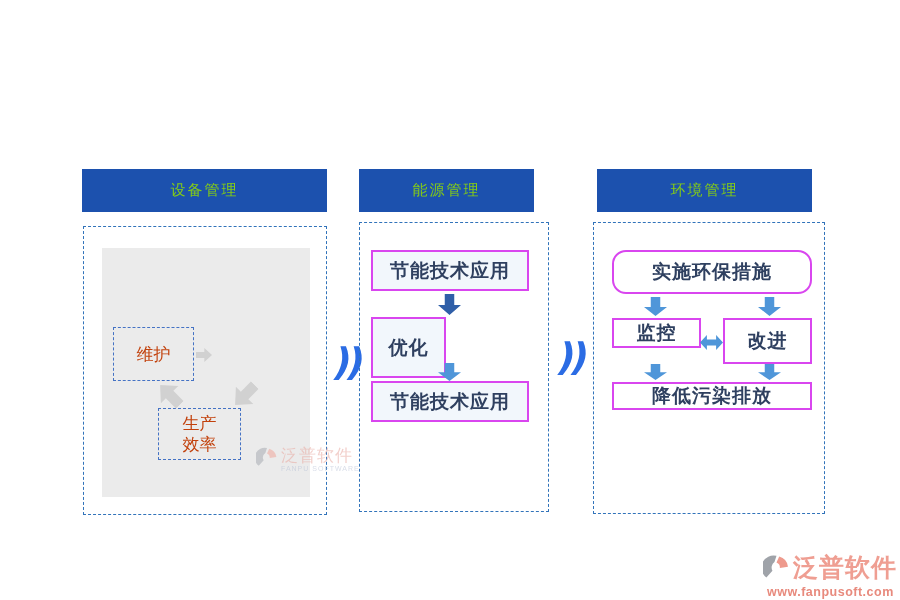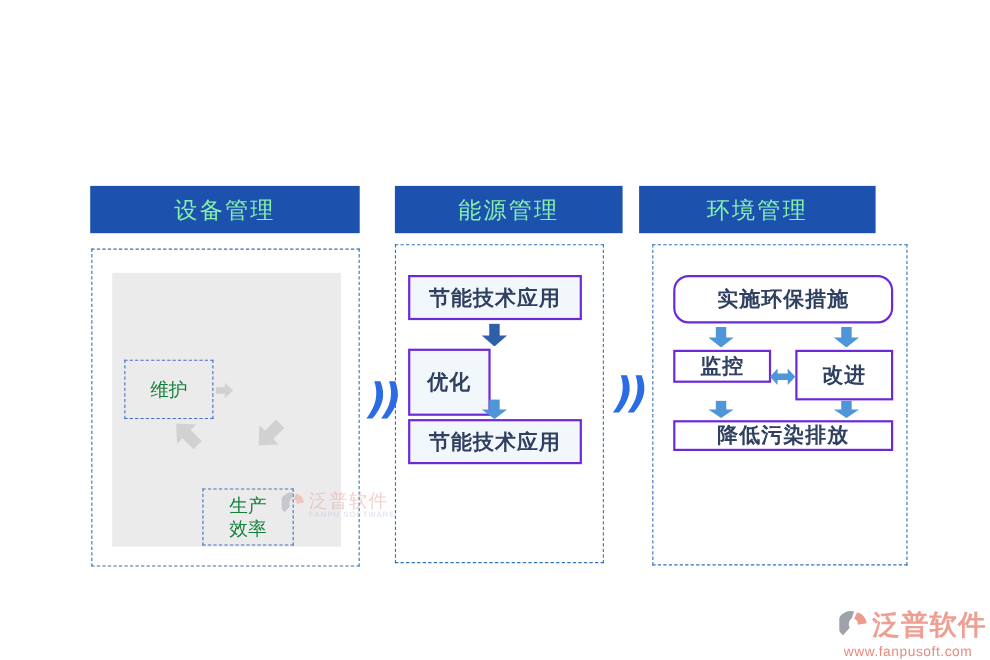--- a/index.html
+++ b/index.html
@@ -4,60 +4,60 @@
 <style>
   html,body{margin:0;padding:0;background:#fff;}
   .stage{position:relative;width:900px;height:600px;background:#ffffff;overflow:hidden;
          font-family:"Liberation Sans",sans-serif;}
 
   
   .title{position:absolute;left:0;right:0;top:74px;text-align:center;color:#0b0b0b;
          font-weight:bold;font-size:32px;line-height:39px;letter-spacing:1px;}
 
   
-  .hdr{position:absolute;top:169px;height:43px;background:#1c51ae;color:#86efac;
-       display:flex;align-items:center;justify-content:center;font-size:21px;letter-spacing:2px;font-family:Liberation Mono, monospace;}
+  .hdr{position:absolute;top:169px;height:43px;background:#1c51ae;color:#84cc16;
+       display:flex;align-items:center;justify-content:center;font-size:15px;letter-spacing:2px;font-family:Liberation Mono, monospace;}
   .hdr1{left:82px;width:245px;}
-  .hdr2{left:359px;width:207px;}
-  .hdr3{left:581px;width:215px;}
+  .hdr2{left:359px;width:175px;}
+  .hdr3{left:597px;width:215px;}
 
   
   .outline{position:absolute;border:1px dashed #3173ba;background:transparent;}
   .c1{left:83px;top:226px;width:242px;height:287px;}
   .c2{left:359px;top:222px;width:188px;height:288px;}
   .c3{left:593px;top:222px;width:230px;height:290px;}
 
   
   .graypanel{position:absolute;left:102px;top:248px;width:208px;height:249px;background:#ebebeb;}
-  .cyc{position:absolute;border:1px dashed #4472c4;color:#15803d;font-size:17px;
+  .cyc{position:absolute;border:1px dashed #4472c4;color:#c2410c;font-size:17px;
        display:flex;align-items:center;justify-content:center;text-align:center;background:transparent;}
   .cyc1{left:113px;top:327px;width:79px;height:52px;}
   .cyc2{left:215px;top:329px;width:82px;height:51px;}
-  .cyc3{left:184px;top:408px;width:81px;height:50px;line-height:21px;margin-top:36px;}
+  .cyc3{left:158px;top:408px;width:81px;height:50px;line-height:21px;}
 
   
   .ar-right{clip-path:polygon(0 31%,52% 31%,52% 6%,100% 50%,52% 94%,52% 69%,0 69%);}
   .ar-down{clip-path:polygon(31% 0,69% 0,69% 52%,96% 52%,50% 100%,4% 52%,31% 52%);}
   .ar-dbl{clip-path:polygon(0 50%,30% 6%,30% 33%,70% 33%,70% 6%,100% 50%,70% 94%,70% 67%,30% 67%,30% 94%);}
   .arrow{position:absolute;}
   .gray{background:#d1d1d1;}
   .dkblue{background:#2f5fa8;}
   .ltblue{background:#4f96d9;}
   .g1{left:196px;top:347px;width:16px;height:16px;}
   .g2{left:231px;top:381px;width:28px;height:28px;transform:rotate(135deg);}
   .g3{left:156px;top:381px;width:28px;height:28px;transform:rotate(-135deg);}
 
   
   .chev{position:absolute;color:#2b6ce4;font-weight:bold;font-size:38px;line-height:42px;
         transform:skewX(-12deg);letter-spacing:-4px;font-family:"DejaVu Sans",sans-serif;}
   .chev1{left:334px;top:341px;}
   .chev2{left:558px;top:336px;}
 
   
-  .fbox{position:absolute;border:2px solid #6d28d9;color:#2f4060;font-size:19px;font-weight:600;
+  .fbox{position:absolute;border:2px solid #d946ef;color:#2f4060;font-size:19px;font-weight:600;
         display:flex;align-items:center;justify-content:center;letter-spacing:1px;box-sizing:border-box;}
   .fill2{background:#f2f7fc;}
   .fill3{background:#ffffff;}
   .e1{left:371px;top:250px;width:158px;height:41px;}
   .e2{left:371px;top:317px;width:75px;height:61px;}
   .e3{left:454px;top:317px;width:75px;height:45px;}
   .e4{left:371px;top:381px;width:158px;height:41px;}
   .v1{left:612px;top:250px;width:200px;height:44px;border-radius:14px;}
   .v2{left:612px;top:318px;width:89px;height:30px;}
   .v3{left:723px;top:318px;width:89px;height:46px;}
@@ -74,21 +74,21 @@
   
   .wm{position:absolute;left:256px;top:446px;display:flex;align-items:flex-start;opacity:.55;}
   .wm .wm-txt{margin-left:3px;}
   .wm .wm-brand{font-size:17px;color:#e8aaa2;letter-spacing:1px;line-height:19px;}
   .wm .wm-cap{font-size:7px;color:#b9c2d6;letter-spacing:1px;}
 
   
   .logo{position:absolute;left:763px;top:551px;}
   .logo .row{display:flex;align-items:center;}
   .logo .brand{font-size:25px;color:#ef9e92;letter-spacing:1px;margin-left:3px;font-weight:600;}
-  .logo .url{font-size:12.5px;color:#e88a7d;letter-spacing:.5px;margin-top:1px;margin-left:4px;font-weight:400;}
+  .logo .url{font-size:12.5px;color:#e88a7d;letter-spacing:.5px;margin-top:1px;margin-left:4px;font-weight:700;}
 </style>
 </head>
 <body>
 
 <div class="stage">
 
 
   <div class="hdr hdr1">
     <span>设备管理</span>
   </div>

